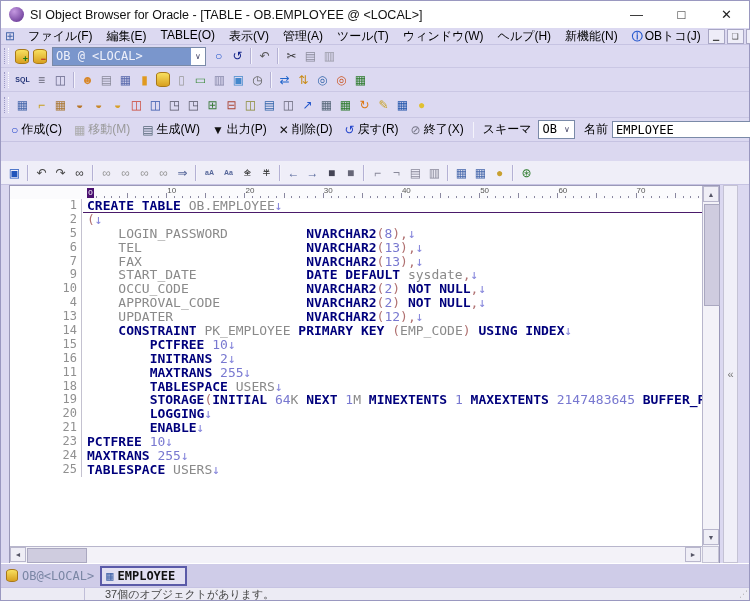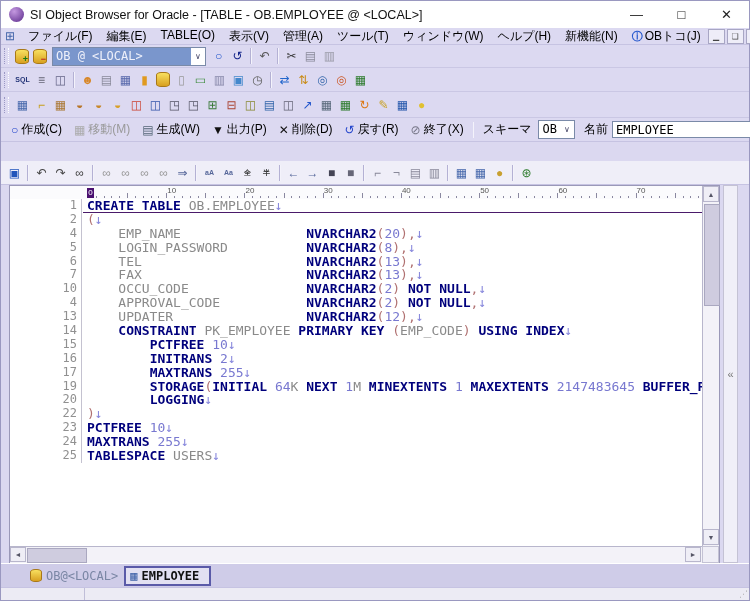--- a/index.html
+++ b/index.html
@@ -79,21 +79,21 @@
   #hscroll{position:absolute;left:0;top:360px;width:693px;height:17px;background:#f3f2f8;border-top:1px solid #b8b6cc;box-sizing:border-box;}
   #hthumb{position:absolute;left:17px;top:1px;width:58px;height:13px;background:#cfccdf;border:1px solid #aaa8c0;}
   #sbcorner{position:absolute;left:692px;top:360px;width:17px;height:17px;background:#efeef6;border:1px solid #c4c2d4;box-sizing:border-box;}
 
   
   #sidestrip{position:absolute;left:722px;top:184px;width:15px;height:378px;background:#f0eff8;border:1px solid #c4c2d4;box-sizing:border-box;display:flex;align-items:center;justify-content:center;}
   #collapse{font-size:11px;color:#777;}
 
   
   #taskbar{position:absolute;left:0;top:562px;width:748px;height:24px;background:#cfcce8;border-top:1px solid #ffffff;box-sizing:border-box;display:flex;align-items:center;}
-  #conn-item{display:flex;align-items:center;gap:2px;font:12px "DejaVu Sans Mono",monospace;color:#7a86a4;padding:0 6px 0 3px;margin-left:24px;}
+  #conn-item{display:flex;align-items:center;gap:2px;font:12px "DejaVu Sans Mono",monospace;color:#7a86a4;padding:0 6px 0 3px;}
   #obj-tab{display:flex;align-items:center;gap:4px;border:2px solid #5a5aa8;background:#e2e0f2;padding:1px 10px 1px 4px;font:bold 12px "DejaVu Sans Mono",monospace;color:#111;}
   .mini-table{font-size:12px;color:#4466aa;}
 
   
   #statusbar{position:absolute;left:0;top:586px;width:748px;height:13px;background:#ecebf4;border-top:1px solid #c6c3e2;display:flex;align-items:center;box-sizing:border-box;}
   #sb-left{width:83px;height:100%;border-right:1px solid #c0bed8;}
   #sb-text{font-size:11px;color:#444;padding-left:20px;}
   #sb-grip{margin-left:auto;margin-right:2px;color:#aaa;font-size:9px;letter-spacing:-1px;}
 </style>
 </head>
@@ -373,34 +373,35 @@
         <div class="tick" style="left: 656.902px; height: 2px;"></div>
         <div class="tick" style="left: 664.725px; height: 5px;"></div>
         <div class="tick" style="left: 672.548px; height: 2px;"></div>
         <div class="tick" style="left: 680.371px; height: 2px;"></div>
         <div class="tick" style="left: 688.194px; height: 2px;"></div>
         <div id="rmarker" style="left: 77px;">0</div>
       </div>
     <div id="codearea">
         <div class="row cur"><span class="ln">1</span><span class="code"><span class="k">CREATE TABLE</span><span class="p"> OB.EMPLOYEE</span><span class="b">↓</span></span></div>
         <div class="row"><span class="ln">2</span><span class="code"><span class="r">(</span><span class="b">↓</span></span></div>
-        <div class="row"><span class="ln">4</span><span class="code"><span class="p">    EMP_NAME                </span><span class="k">NVARCHAR2</span><span class="r">(</span><span class="n">20</span><span class="r">)</span><span class="r">,</span><span class="b">↓</span></span></div>
         <div class="row"><span class="ln">5</span><span class="code"><span class="p">    LOGIN_PASSWORD          </span><span class="k">NVARCHAR2</span><span class="r">(</span><span class="n">8</span><span class="r">)</span><span class="r">,</span><span class="b">↓</span></span></div>
         <div class="row"><span class="ln">6</span><span class="code"><span class="p">    TEL                     </span><span class="k">NVARCHAR2</span><span class="r">(</span><span class="n">13</span><span class="r">)</span><span class="r">,</span><span class="b">↓</span></span></div>
         <div class="row"><span class="ln">7</span><span class="code"><span class="p">    FAX                     </span><span class="k">NVARCHAR2</span><span class="r">(</span><span class="n">13</span><span class="r">)</span><span class="r">,</span><span class="b">↓</span></span></div>
+        <div class="row"><span class="ln">9</span><span class="code"><span class="p">    START_DATE              </span><span class="k">DATE DEFAULT</span><span class="p"> sysdate</span><span class="r">,</span><span class="b">↓</span></span></div>
         <div class="row"><span class="ln">10</span><span class="code"><span class="p">    OCCU_CODE               </span><span class="k">NVARCHAR2</span><span class="r">(</span><span class="n">2</span><span class="r">)</span><span class="p"> </span><span class="k">NOT NULL</span><span class="r">,</span><span class="b">↓</span></span></div>
         <div class="row"><span class="ln">4</span><span class="code"><span class="p">    APPROVAL_CODE           </span><span class="k">NVARCHAR2</span><span class="r">(</span><span class="n">2</span><span class="r">)</span><span class="p"> </span><span class="k">NOT NULL</span><span class="r">,</span><span class="b">↓</span></span></div>
         <div class="row"><span class="ln">13</span><span class="code"><span class="p">    UPDATER                 </span><span class="k">NVARCHAR2</span><span class="r">(</span><span class="n">12</span><span class="r">)</span><span class="r">,</span><span class="b">↓</span></span></div>
         <div class="row"><span class="ln">14</span><span class="code"><span class="p">    </span><span class="k">CONSTRAINT</span><span class="p"> PK_EMPLOYEE </span><span class="k">PRIMARY KEY</span><span class="p"> </span><span class="r">(</span><span class="p">EMP_CODE</span><span class="r">)</span><span class="p"> </span><span class="k">USING INDEX</span><span class="b">↓</span></span></div>
         <div class="row"><span class="ln">15</span><span class="code"><span class="p">        </span><span class="k">PCTFREE</span><span class="p"> </span><span class="n">10</span><span class="b">↓</span></span></div>
         <div class="row"><span class="ln">16</span><span class="code"><span class="p">        </span><span class="k">INITRANS</span><span class="p"> </span><span class="n">2</span><span class="b">↓</span></span></div>
-        <div class="row"><span class="ln">17</span><span class="code"><span class="p">        </span><span class="k">MAXTRANS</span><span class="p"> </span><span class="n">255</span><span class="b">↓</span></span></div>
+        <div class="row"><span class="ln">11</span><span class="code"><span class="p">        </span><span class="k">MAXTRANS</span><span class="p"> </span><span class="n">255</span><span class="b">↓</span></span></div>
+        <div class="row"><span class="ln">18</span><span class="code"><span class="p">        </span><span class="k">TABLESPACE</span><span class="p"> USERS</span><span class="b">↓</span></span></div>
         <div class="row"><span class="ln">19</span><span class="code"><span class="p">        </span><span class="k">STORAGE</span><span class="r">(</span><span class="k">INITIAL</span><span class="p"> </span><span class="n">64</span><span class="p">K </span><span class="k">NEXT</span><span class="p"> </span><span class="n">1</span><span class="p">M </span><span class="k">MINEXTENTS</span><span class="p"> </span><span class="n">1</span><span class="p"> </span><span class="k">MAXEXTENTS</span><span class="p"> </span><span class="n">2147483645</span><span class="p"> </span><span class="k">BUFFER_POOL DEFAUL</span></span></div>
         <div class="row"><span class="ln">20</span><span class="code"><span class="p">        </span><span class="k">LOGGING</span><span class="b">↓</span></span></div>
-        <div class="row"><span class="ln">22</span><span class="code"><span class="r">)</span><span class="b">↓</span></span></div>
+        <div class="row"><span class="ln">21</span><span class="code"><span class="p">        </span><span class="k">ENABLE</span><span class="b">↓</span></span></div>
         <div class="row"><span class="ln">23</span><span class="code"><span class="k">PCTFREE</span><span class="p"> </span><span class="n">10</span><span class="b">↓</span></span></div>
         <div class="row"><span class="ln">24</span><span class="code"><span class="k">MAXTRANS</span><span class="p"> </span><span class="n">255</span><span class="b">↓</span></span></div>
         <div class="row"><span class="ln">25</span><span class="code"><span class="k">TABLESPACE</span><span class="p"> USERS</span><span class="b">↓</span></span></div>
       </div>
     <div id="vscroll">
       <div class="sbtn" style="left:0;top:0;width:16px;height:16px;">▲</div>
       <div id="vthumb"></div>
       <div class="sbtn" style="left:0;top:343px;width:16px;height:16px;">▼</div>
     </div>
     <div id="hscroll">
@@ -421,16 +422,17 @@
       <span>OB@&lt;LOCAL&gt;</span>
     </span>
     <span id="obj-tab">
       <span class="mini-table">▦</span>
       <span>EMPLOYEE</span>
     </span>
   </div>
 
   <div id="statusbar">
     <span id="sb-left"></span>
+    <span id="sb-text">37個のオブジェクトがあります。</span>
     <span id="sb-grip">⋰</span>
   </div>
 
 </div>
 
 </body></html>

